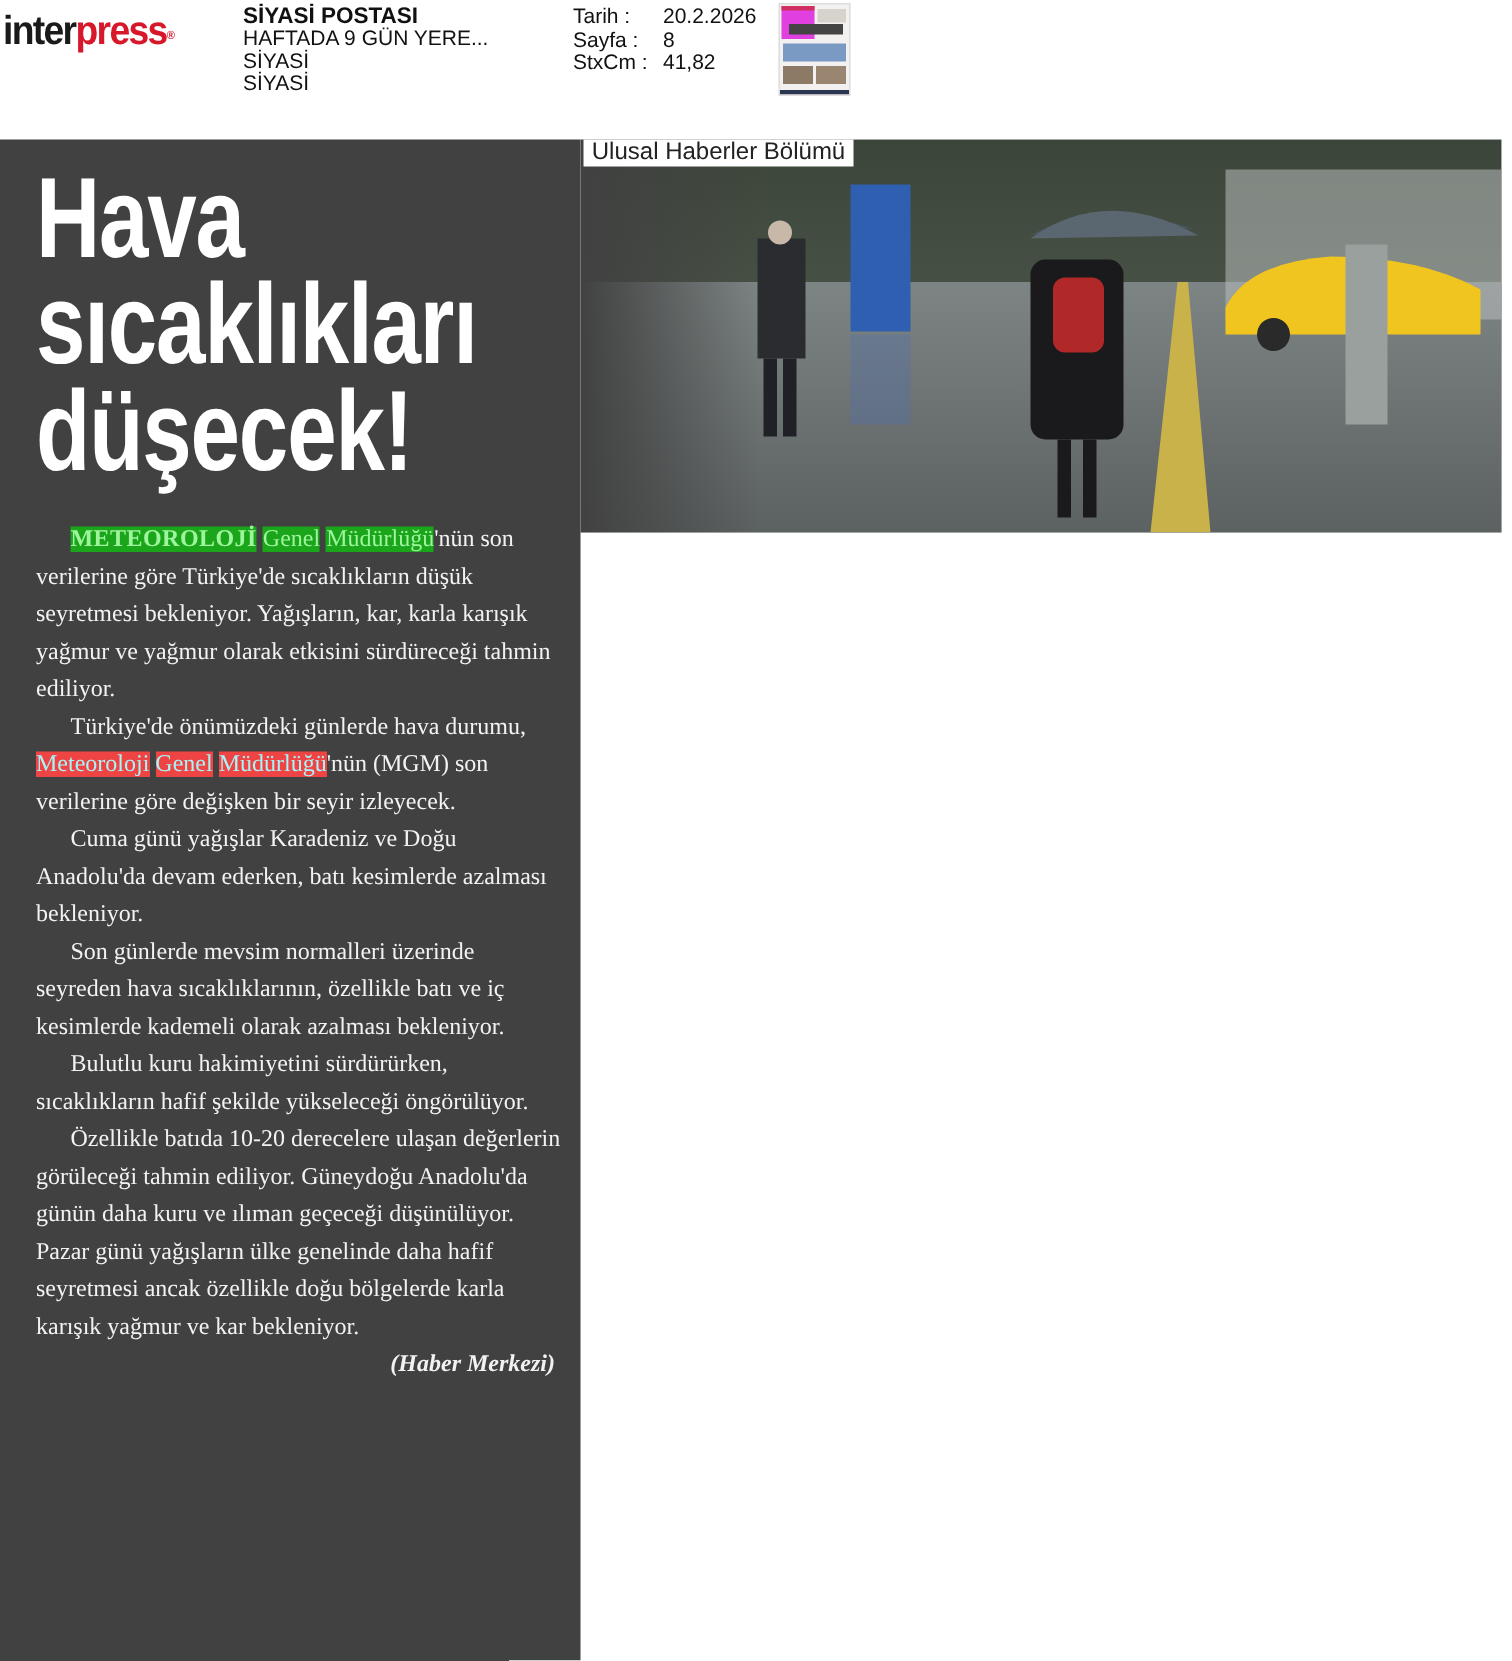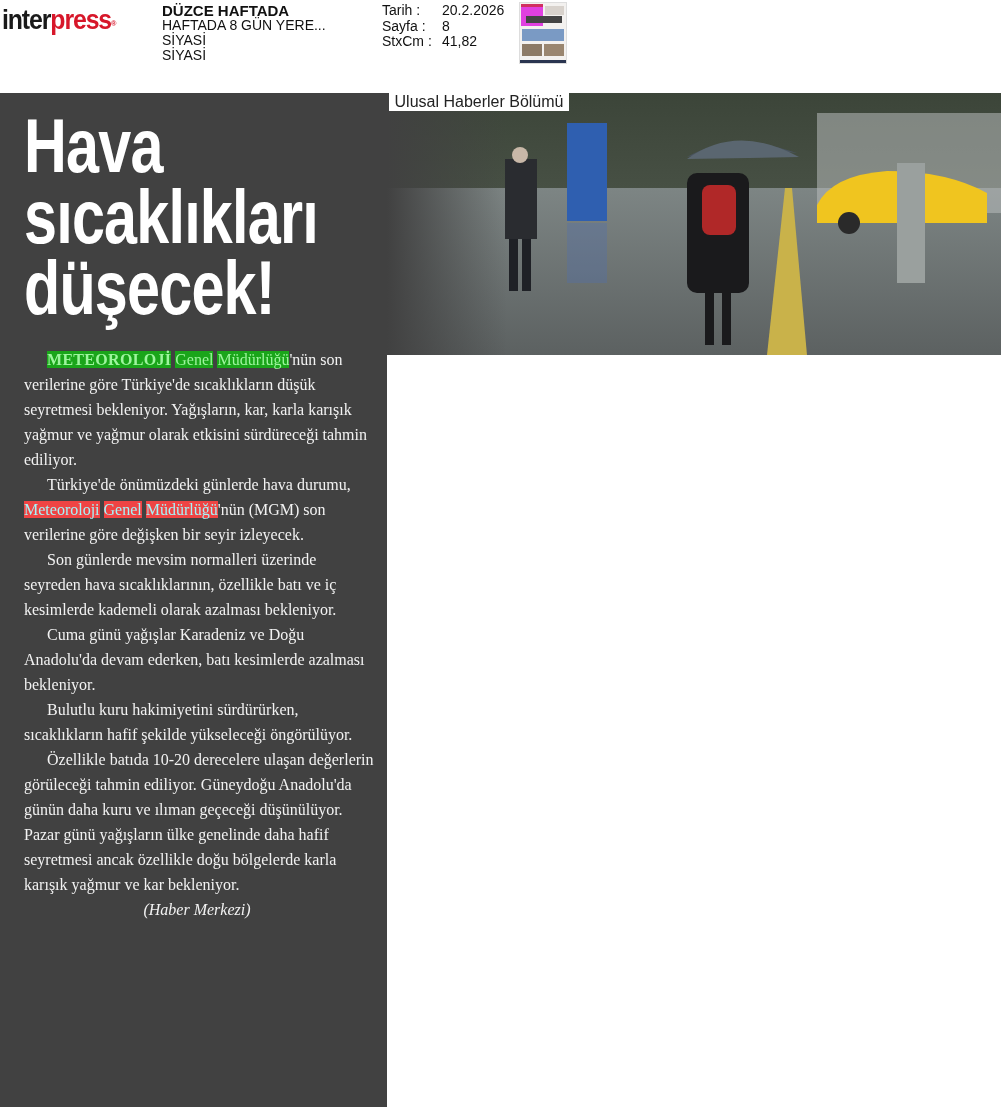--- a/index.html
+++ b/index.html
@@ -34,34 +34,34 @@
   .photo { position: absolute; left: 387px; top: 93px; width: 614px; height: 262px; overflow: hidden; background: #6e7472; }
 
   .headline { position: absolute; left: 24px; top: 110px; color: #ffffff; font-family: "Liberation Sans", sans-serif; font-weight: bold; font-size: 76px; line-height: 71px; letter-spacing: -1px; transform: scaleX(0.78); transform-origin: left top; white-space: nowrap; }
   .headline div { display: block; }
 
   .body-text { position: absolute; left: 24px; top: 347px; width: 350px; color: #f2f2f2; font-family: "Liberation Serif", serif; font-size: 16px; line-height: 25px; }
   .body-text p { margin: 0; text-indent: 23px; }
   .hl-green { background: #1aa51a; color: #9ef59e; }
   .hl-green.bold { font-weight: bold; letter-spacing: 0.3px; }
   .hl-teal { background: #ef4444; color: #a6f4f8; }
-  .byline { text-align: center; font-weight: normal; font-style: italic; margin-top: 0; padding-right: 4px; }
+  .byline { text-align: right; font-weight: bold; font-style: italic; margin-top: 0; padding-right: 4px; }
 
   .section-label { position: absolute; left: 389px; top: 93px; width: 180px; height: 18px; background: #ffffff; color: #222; font-size: 16px; line-height: 18px; text-align: center; }
 </style>
 </head>
 <body>
 
 <div class="logo">
   <span class="inter">inter</span><span class="press">press</span><span class="reg">®</span>
 </div>
 
 <div class="pubinfo">
-  <div class="pubname">DÜZCE HAFTADA</div>
-  <div>HAFTADA 8 GÜN YERE...</div>
+  <div class="pubname">SİYASİ POSTASI</div>
+  <div>HAFTADA 9 GÜN YERE...</div>
   <div>SİYASİ</div>
   <div>SİYASİ</div>
 </div>
 
 <div class="meta">
   <div class="row">
     <span class="k">Tarih :</span>
     <span>20.2.2026</span>
   </div>
   <div class="row">
@@ -130,18 +130,18 @@
 
 <div class="headline">
   <div>Hava</div>
   <div>sıcaklıkları</div>
   <div>düşecek!</div>
 </div>
 
 <div class="body-text">
   <p><span class="hl-green bold">METEOROLOJİ</span> <span class="hl-green">Genel</span> <span class="hl-green">Müdürlüğü</span><span>'nün son verilerine göre Türkiye'de sıcaklıkların düşük seyretmesi bekleniyor. Yağışların, kar, karla karışık yağmur ve yağmur olarak etkisini sürdüreceği tahmin ediliyor.</span></p>
   <p><span>Türkiye'de önümüzdeki günlerde hava durumu, </span><span class="hl-teal">Meteoroloji</span> <span class="hl-teal">Genel</span> <span class="hl-teal">Müdürlüğü</span><span>'nün (MGM) son verilerine göre değişken bir seyir izleyecek.</span></p>
+  <p>Cuma günü yağışlar Karadeniz ve Doğu Anadolu'da devam ederken, batı kesimlerde azalması bekleniyor.</p>
   <p>Son günlerde mevsim normalleri üzerinde seyreden hava sıcaklıklarının, özellikle batı ve iç kesimlerde kademeli olarak azalması bekleniyor.</p>
-  <p>Cuma günü yağışlar Karadeniz ve Doğu Anadolu'da devam ederken, batı kesimlerde azalması bekleniyor.</p>
   <p>Bulutlu kuru hakimiyetini sürdürürken, sıcaklıkların hafif şekilde yükseleceği öngörülüyor.</p>
   <p>Özellikle batıda 10-20 derecelere ulaşan değerlerin görüleceği tahmin ediliyor. Güneydoğu Anadolu'da günün daha kuru ve ılıman geçeceği düşünülüyor. Pazar günü yağışların ülke genelinde daha hafif seyretmesi ancak özellikle doğu bölgelerde karla karışık yağmur ve kar bekleniyor.</p>
   <div class="byline">(Haber Merkezi)</div>
 </div>
 
 </body></html>

